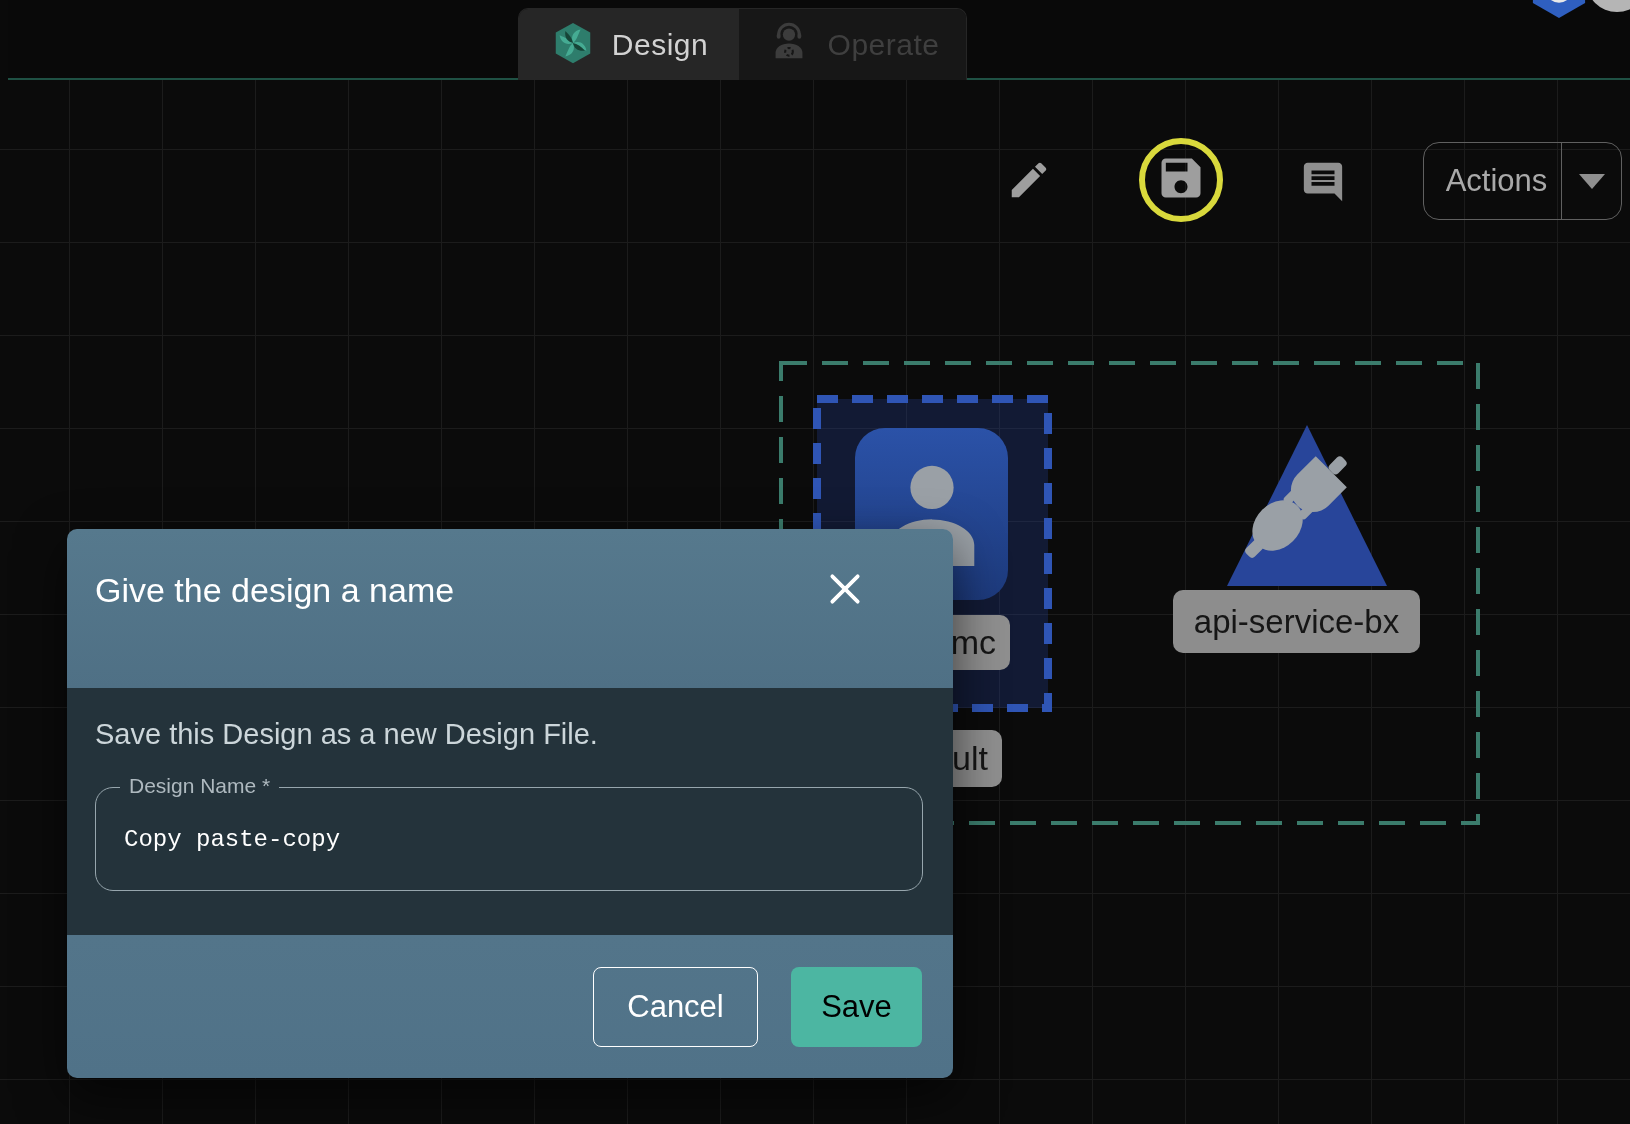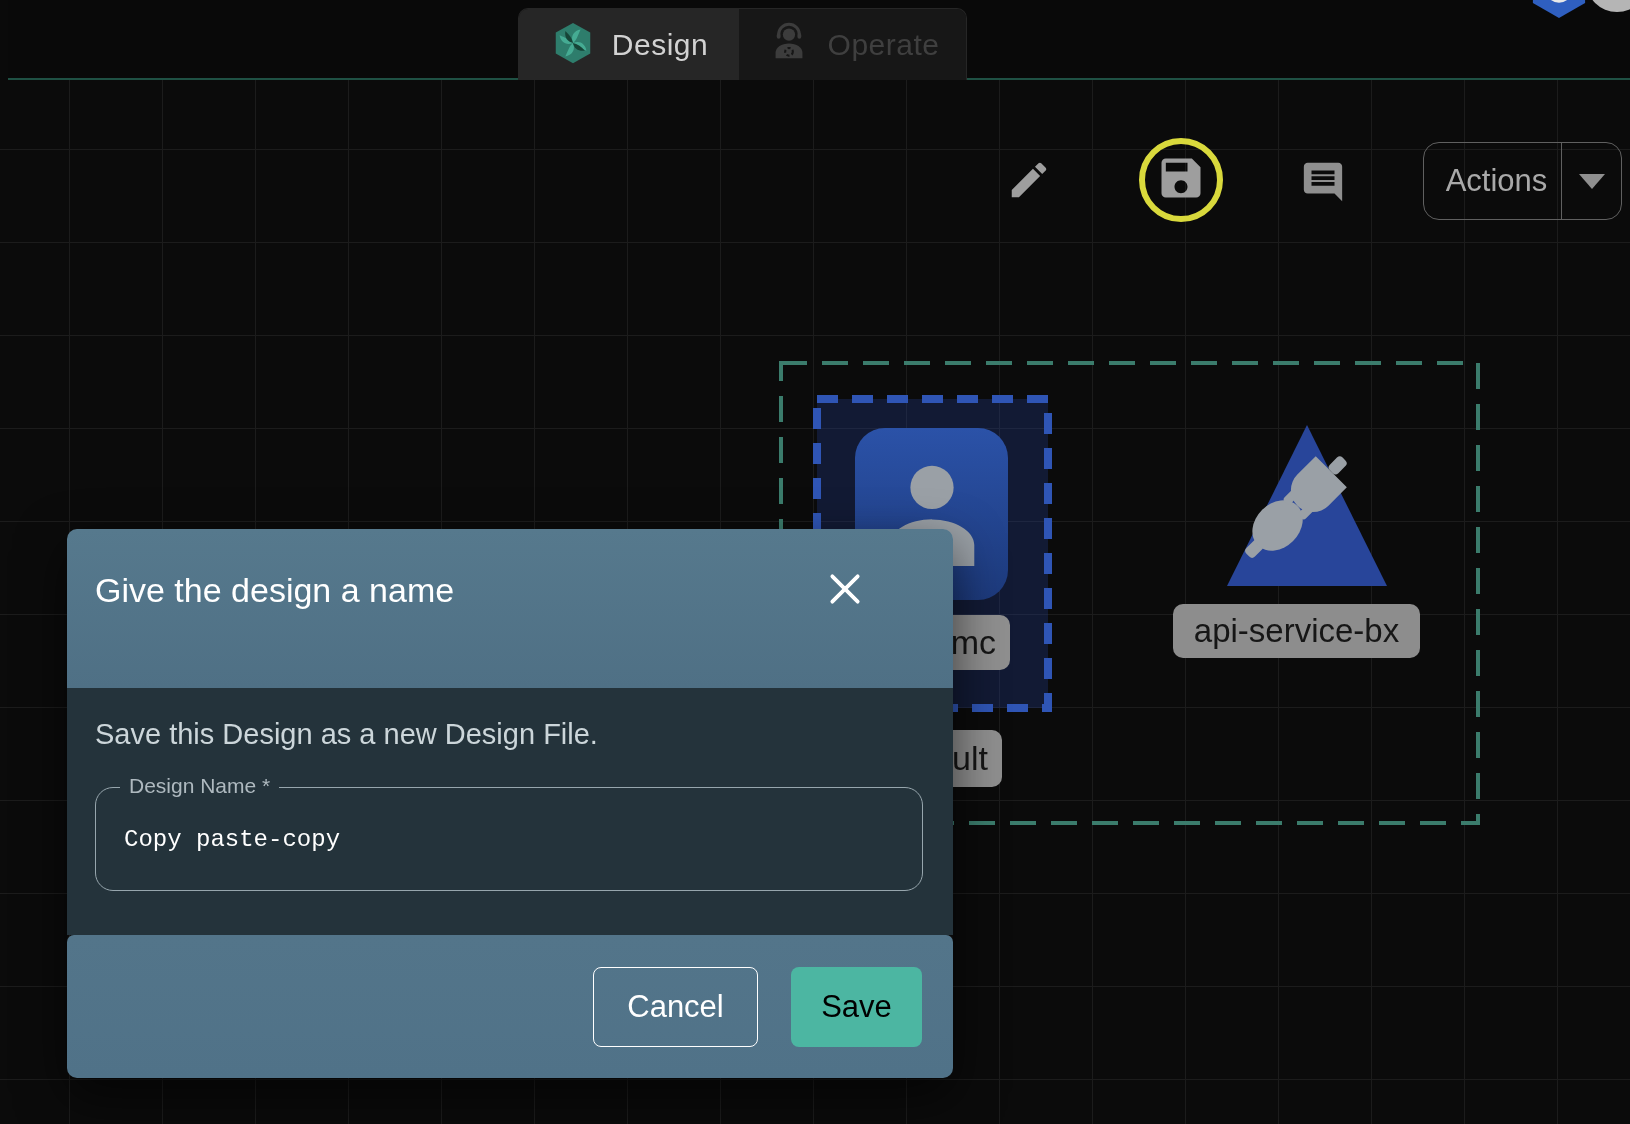--- a/index.html
+++ b/index.html
@@ -55,21 +55,21 @@
   .user-node { position:absolute; left:855px; top:348px; width:153px; height:172px;
                border-radius:30px;
                background:linear-gradient(180deg,#2b52a8 0%,#1d3a7c 100%);
                display:flex; align-items:center; justify-content:center; cursor:pointer; }
   .node-label { position:absolute; background:#8f8f8f; border-radius:10px;
                 color:#161616; font-size:34px; display:flex; align-items:center; }
   .label-mc   { left:870px; top:535px; width:140px; height:55px;
                 justify-content:flex-end; padding-right:14px; }
   .label-ult  { left:872px; top:650px; width:130px; height:57px;
                 justify-content:flex-end; padding-right:14px; }
-  .label-api  { left:1173px; top:524px; width:247px; height:54px;
+  .label-api  { left:1173px; top:510px; width:247px; height:63px;
                 justify-content:center; font-size:33px; background:#8d8d8d; }
 
   
   .modal { position:absolute; left:67px; top:529px; width:886px; height:549px;
            border-radius:10px; overflow:hidden; z-index:50;
            box-shadow:0 18px 50px rgba(0,0,0,.6); }
   .modal-header { height:159px; background:linear-gradient(180deg,#56798d,#4f7085);
                   display:flex; align-items:center; padding:0 86px 36px 28px; }
   .modal-title { color:#ffffff; font-size:34px; flex:1; }
   .modal-close { width:44px; height:44px; display:flex; align-items:center;
@@ -79,21 +79,21 @@
   .field { position:relative; margin-top:36px; height:104px;
            border:1px solid #97a6ad; border-radius:18px; }
   .field-label { position:absolute; left:24px; top:-14px; background:#24333b;
                  padding:0 9px; font-size:21px; color:#aeb9bf; }
   .field-required { font-size:21px; color:#aeb9bf; }
   .field input { width:100%; height:100%; background:transparent; border:none;
                  outline:none; color:#ffffff; font-size:24px; padding:0 28px;
                  font-family:Liberation Mono, monospace; }
   .modal-footer { height:143px; background:linear-gradient(180deg,#53758a,#507288);
                   display:flex; align-items:center; justify-content:flex-end;
-                  gap:33px; padding-right:31px;border-radius:7px; }
+                  gap:33px; padding-right:31px; }
   .btn { height:80px; border-radius:8px; font-size:31px; display:flex;
          align-items:center; justify-content:center; cursor:pointer; }
   .btn-cancel { width:165px; border:1.5px solid #ffffff; color:#ffffff;
                 background:transparent; }
   .btn-save { width:131px; background:#4cb6a2; color:#000000; }
 </style>
 </head>
 <body>
 
 <div class="canvas">

